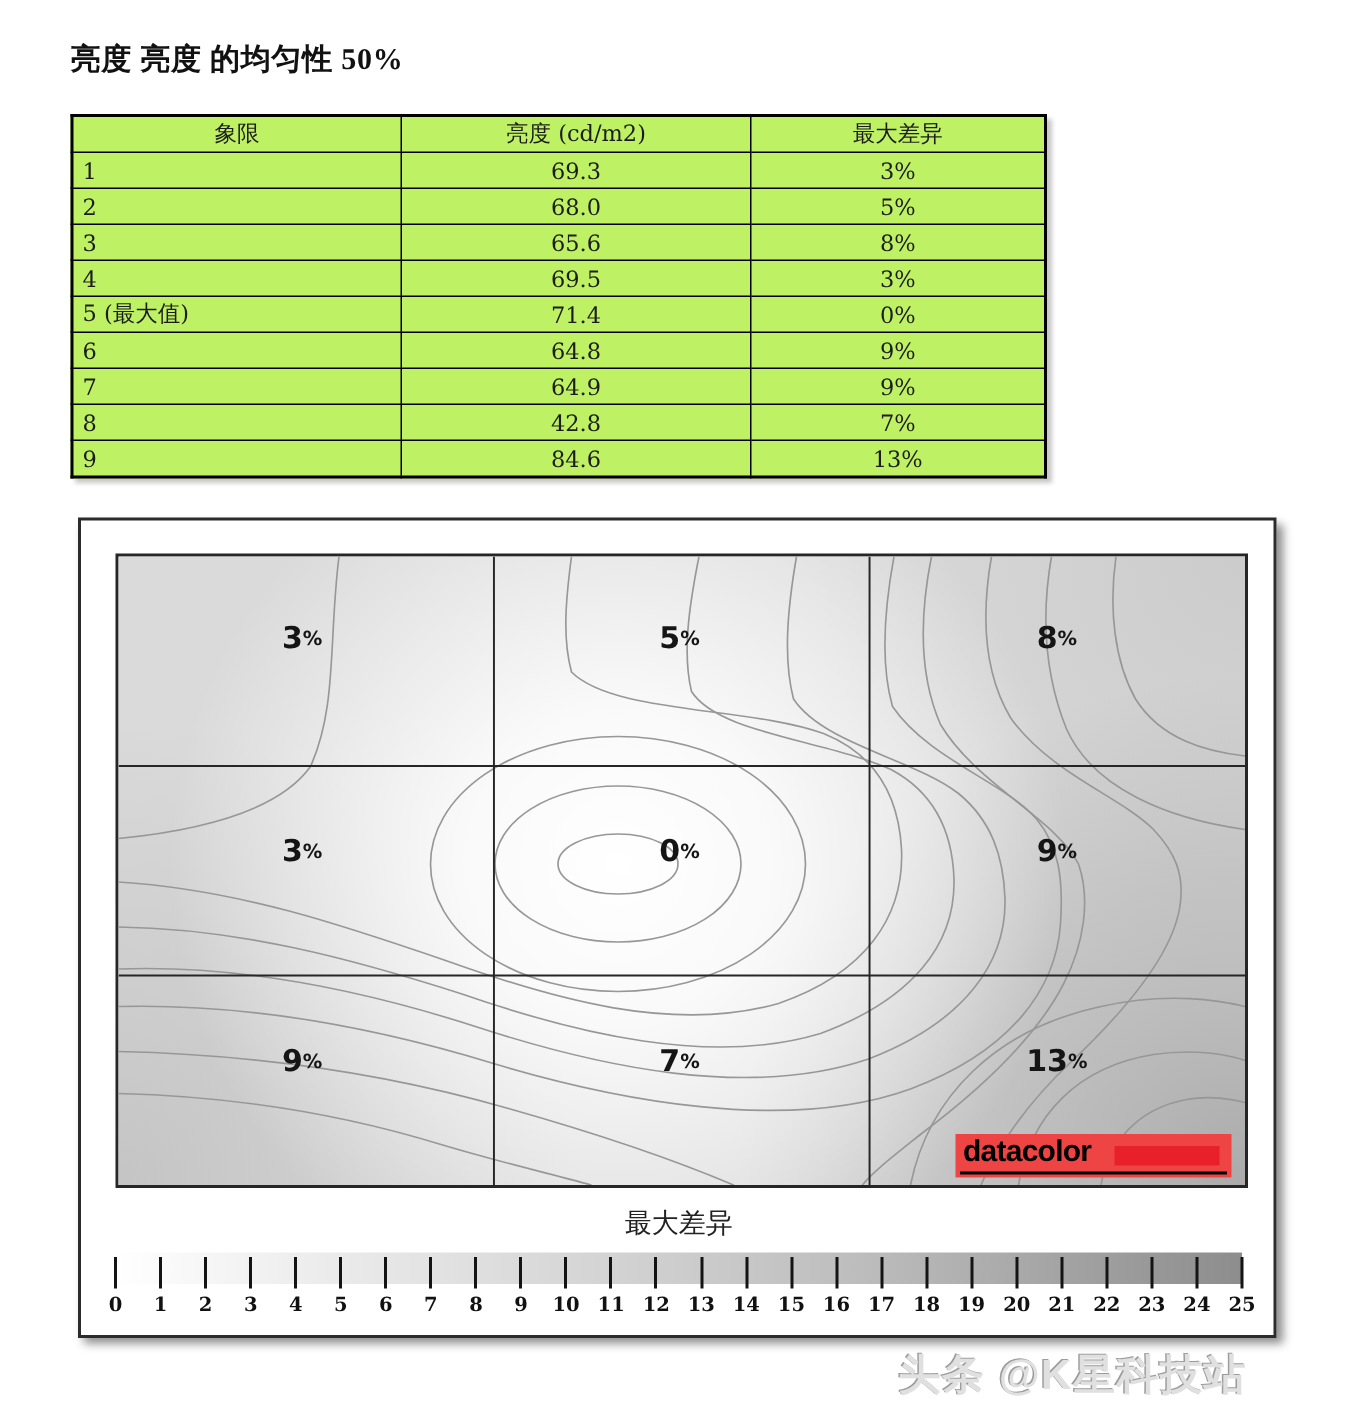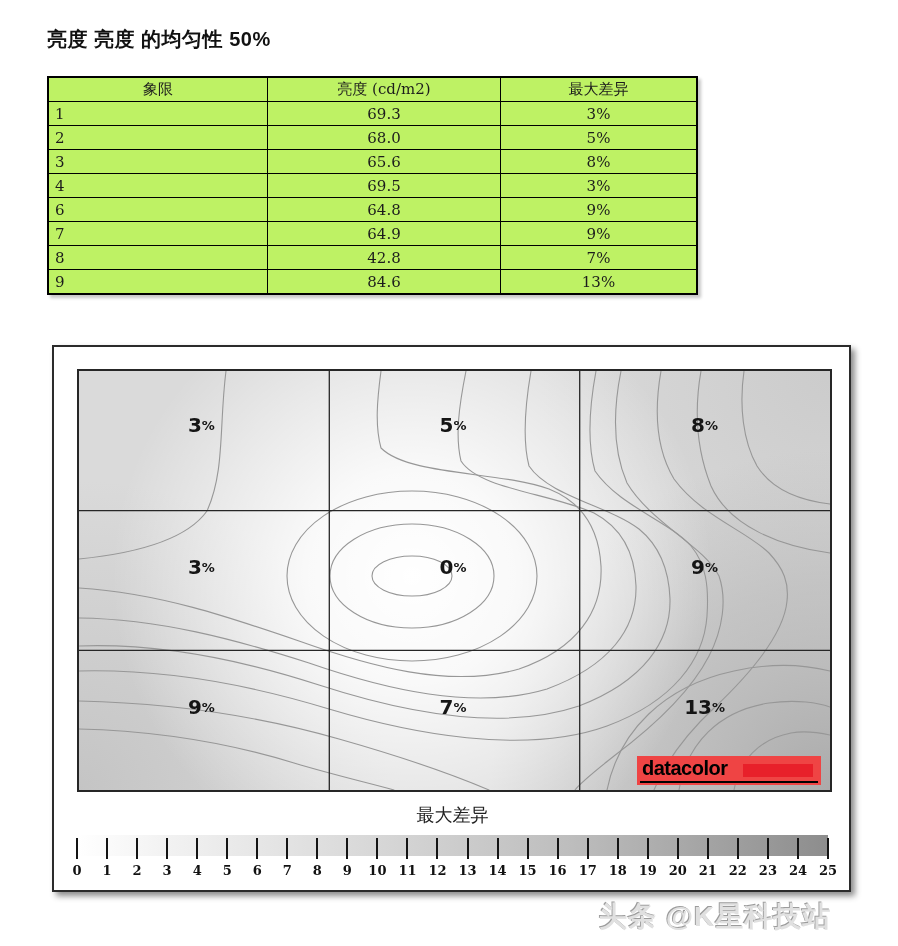--- a/index.html
+++ b/index.html
@@ -5,21 +5,21 @@
   html,body { margin:0; padding:0; }
   body {
     width:898px; height:946px; position:relative;
     background:#ffffff; overflow:hidden;
     font-family:"Liberation Sans", sans-serif;
   }
 
   
   .page-title {
     position:absolute; left:47px; top:26px;
-    font-size:20px; font-weight:bold; color:#111; letter-spacing:.5px;
+    font-size:20px; font-weight:bold; color:#111; letter-spacing:.5px;font-family:Liberation Serif, serif;
   }
 
   
   .tbl-wrap { position:absolute; left:47px; top:76px; }
   table.uni {
     border-collapse:collapse; table-layout:fixed; width:647px;
     border:2px solid #000; background:#bef264;
     box-shadow:3px 3px 3px rgba(0,0,0,.22);
   }
   table.uni th, table.uni td {
@@ -118,20 +118,25 @@
         </tr>
         <tr>
           <td class="cell-q">3</td>
           <td class="cell-c">65.6</td>
           <td class="cell-c">8%</td>
         </tr>
         <tr>
           <td class="cell-q">4</td>
           <td class="cell-c">69.5</td>
           <td class="cell-c">3%</td>
+        </tr>
+        <tr>
+          <td class="cell-q">5 (最大值)</td>
+          <td class="cell-c">71.4</td>
+          <td class="cell-c">0%</td>
         </tr>
         <tr>
           <td class="cell-q">6</td>
           <td class="cell-c">64.8</td>
           <td class="cell-c">9%</td>
         </tr>
         <tr>
           <td class="cell-q">7</td>
           <td class="cell-c">64.9</td>
           <td class="cell-c">9%</td>

